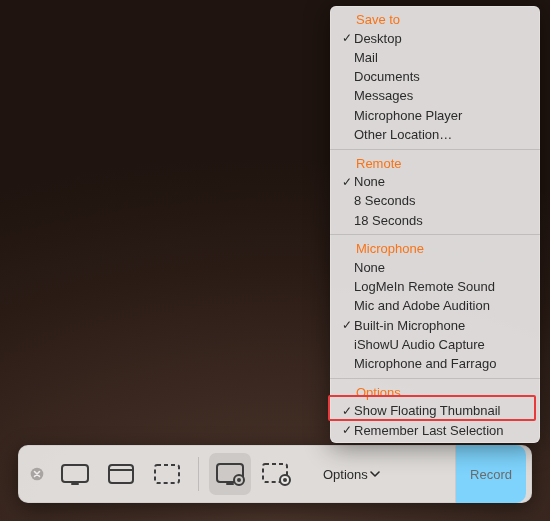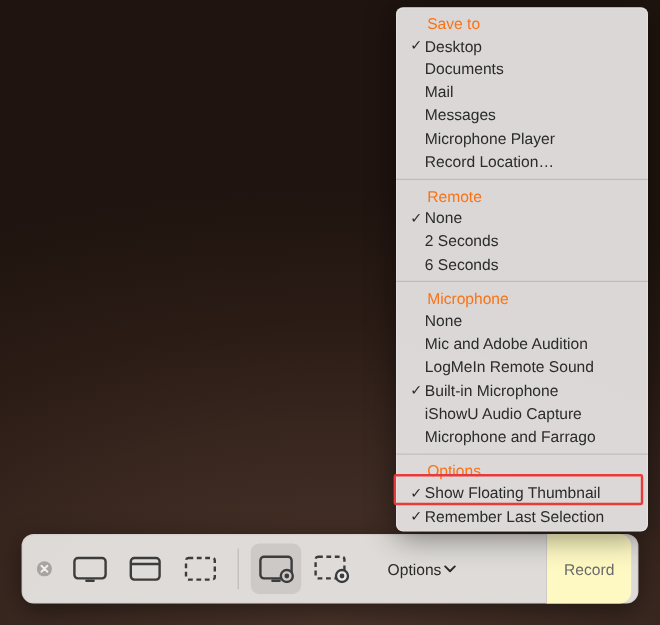--- a/index.html
+++ b/index.html
@@ -56,21 +56,21 @@
   .tb-text-btn {
     height: 58px;
     display:flex;align-items:center;justify-content:center;
     padding: 0 14px;
     color: #2a2a2a;
     white-space: nowrap;
   }
   .tb-options { gap:2px; }
   .tb-options .chev { width:10px;height:10px; }
   .tb-record {
-    background:#fef9c3;
+    background:#7dd3fc;
     border-top-right-radius:10px;
     border-bottom-right-radius:10px;
     color:#6b6b6b;
     margin-left:auto;
     border-left:1px solid #cfcac9;
   }
 
   
   .menu {
     position: absolute;
@@ -182,67 +182,67 @@
     <span>Record</span>
   </div>
 </div>
 
 <div class="menu" id="menu">
     <div class="section-title">Save to</div>
     <div class="item" id="mi-0-0">
       <span class="check">✓</span>
       <span class="label">Desktop</span>
     </div>
+    <div class="item" id="mi-0-2">
+      <span class="check"></span>
+      <span class="label">Mail</span>
+    </div>
     <div class="item" id="mi-0-1">
       <span class="check"></span>
       <span class="label">Documents</span>
     </div>
-    <div class="item" id="mi-0-2">
-      <span class="check"></span>
-      <span class="label">Mail</span>
-    </div>
     <div class="item" id="mi-0-3">
       <span class="check"></span>
       <span class="label">Messages</span>
     </div>
     <div class="item" id="mi-0-4">
       <span class="check"></span>
       <span class="label">Microphone Player</span>
     </div>
     <div class="item" id="mi-0-5">
       <span class="check"></span>
-      <span class="label">Record Location…</span>
+      <span class="label">Other Location…</span>
     </div>
     <hr>
     <div class="section-title">Remote</div>
     <div class="item" id="mi-1-0">
       <span class="check">✓</span>
       <span class="label">None</span>
     </div>
     <div class="item" id="mi-1-1">
       <span class="check"></span>
-      <span class="label">2 Seconds</span>
+      <span class="label">8 Seconds</span>
     </div>
     <div class="item" id="mi-1-2">
       <span class="check"></span>
-      <span class="label">6 Seconds</span>
+      <span class="label">18 Seconds</span>
     </div>
     <hr>
     <div class="section-title">Microphone</div>
     <div class="item" id="mi-2-0">
       <span class="check"></span>
       <span class="label">None</span>
     </div>
+    <div class="item" id="mi-2-1">
+      <span class="check"></span>
+      <span class="label">LogMeIn Remote Sound</span>
+    </div>
     <div class="item" id="mi-2-2">
       <span class="check"></span>
       <span class="label">Mic and Adobe Audition</span>
-    </div>
-    <div class="item" id="mi-2-1">
-      <span class="check"></span>
-      <span class="label">LogMeIn Remote Sound</span>
     </div>
     <div class="item" id="mi-2-3">
       <span class="check">✓</span>
       <span class="label">Built-in Microphone</span>
     </div>
     <div class="item" id="mi-2-4">
       <span class="check"></span>
       <span class="label">iShowU Audio Capture</span>
     </div>
     <div class="item" id="mi-2-5">

